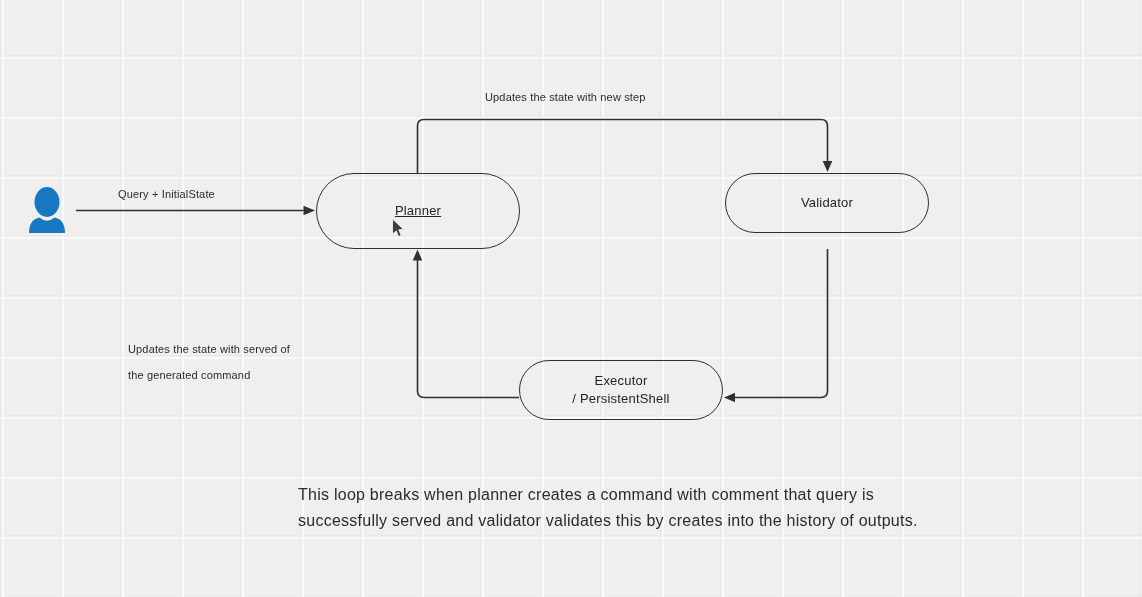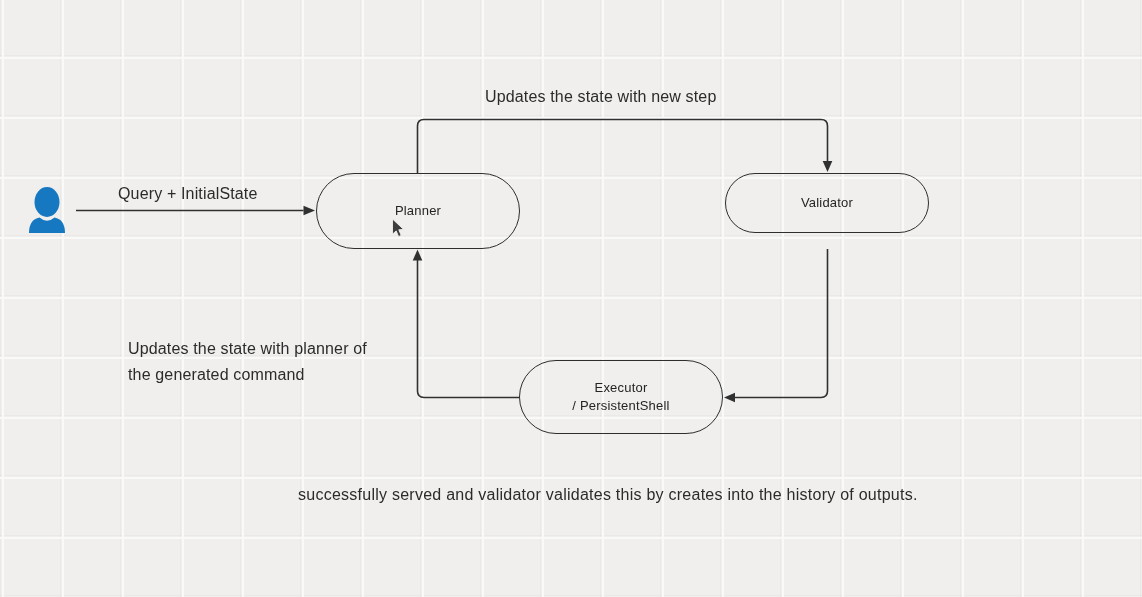--- a/index.html
+++ b/index.html
@@ -50,26 +50,26 @@
     flex-direction: column;
     align-items: center;
     justify-content: center;
     font-size: 13px;
     line-height: 18px;
     color: #242424;
     letter-spacing: 0.2px;
     box-sizing: border-box;
     text-align: center;
   }
-  .node-planner   { left: 316px; top: 173px; width: 204px; height: 76px; }
+  .node-planner   { left: 316px; top: 173px; width: 204px; height: 76px; text-decoration: underline; }
   .node-validator { left: 725px; top: 173px; width: 204px; height: 60px; }
-  .node-executor  { left: 519px; top: 360px; width: 204px; height: 74px; }
+  .node-executor  { left: 519px; top: 360px; width: 204px; height: 60px; }
   .edge-label {
     position: absolute;
-    font-size: 16px;
+    font-size: 11px;
     line-height: 26px;
     letter-spacing: 0.15px;
     color: #2b2b2b;
     white-space: nowrap;
   }
   .lbl-query  { left: 118px; top: 181px; }
   .lbl-top    { left: 485px; top: 84px;  }
   .lbl-right  { left: 837px; top: 336px; }
   .lbl-left   { left: 128px; top: 336px; }
   .note {
@@ -144,25 +144,26 @@
   </div>
 
   <div class="edge-label lbl-query">Query + InitialState</div>
 
   <div class="edge-label lbl-top">Updates the state with new step</div>
 
   <div class="edge-label lbl-right">
   </div>
 
   <div class="edge-label lbl-left">
-    <div>Updates the state with planner of</div>
+    <div>Updates the state with served of</div>
     <div>the generated command</div>
   </div>
 
   <div class="note">
+    <div>This loop breaks when planner creates a command with comment that query is</div>
     <div>successfully served and validator validates this by creates into the history of outputs.</div>
   </div>
 
   <svg class="cursor-icon" viewBox="0 0 14 20" xmlns="http://www.w3.org/2000/svg">
     <path d="M1.5 1 L1.5 16.2 L5.2 12.9 L7.6 18.6 L10.2 17.4 L7.8 11.8 L12.6 11.4 Z" fill="#3d3d3d" stroke="#f0efed" stroke-width="0.9"></path>
   </svg>
 
 </div>
 
 </body></html>

